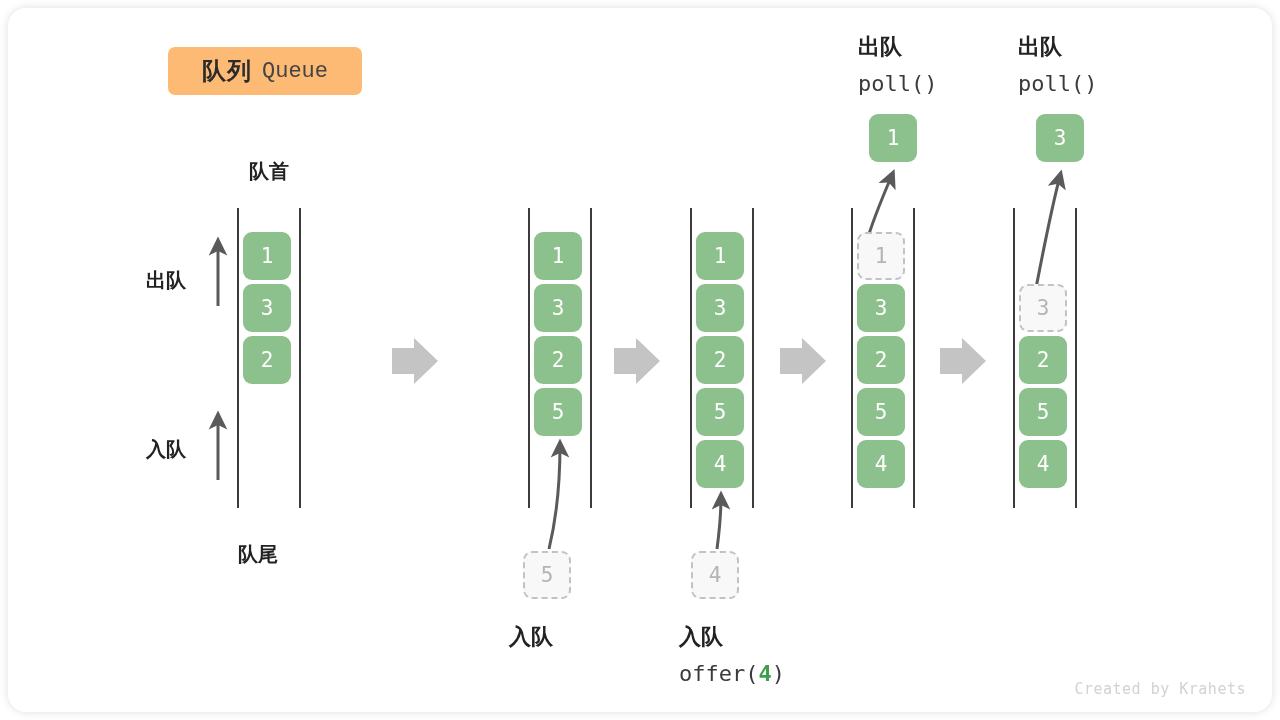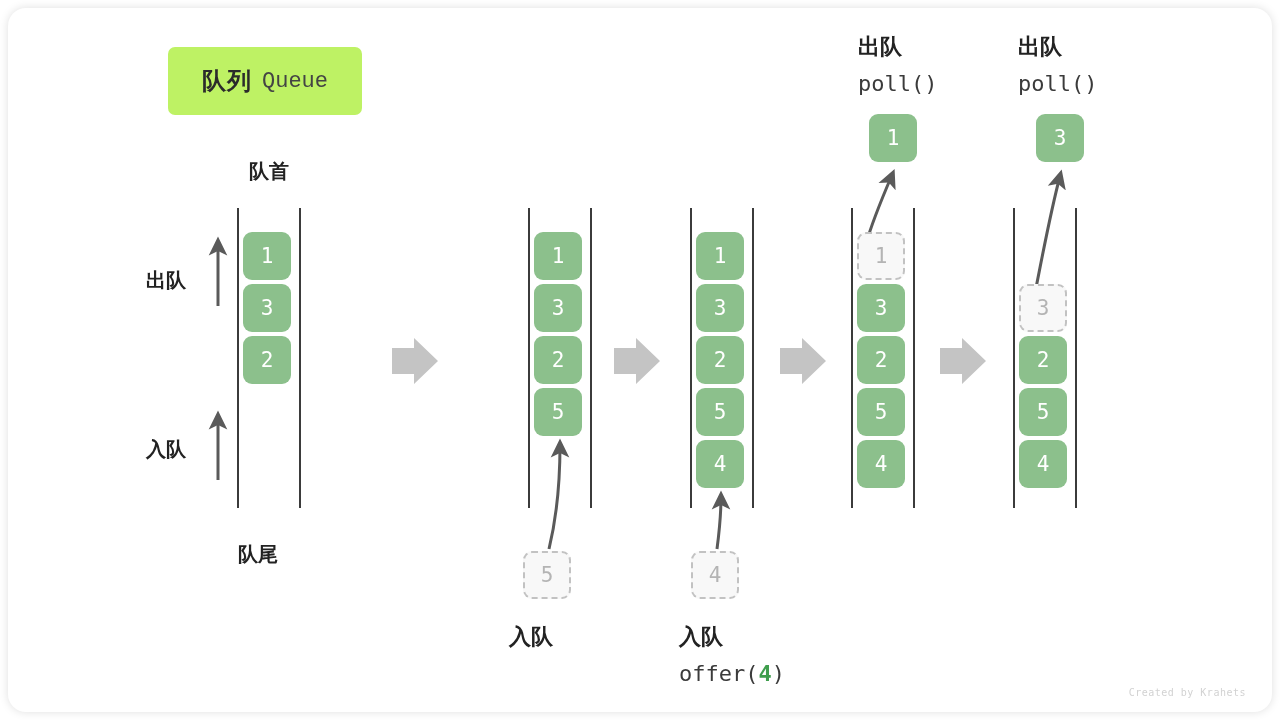--- a/index.html
+++ b/index.html
@@ -24,22 +24,22 @@
     background: #ffffff;
     border-radius: 18px;
     box-shadow: 0 0 10px rgba(0,0,0,0.13);
   }
   .layer { position: absolute; left: 0; top: 0; width: 1280px; height: 720px; }
 
   
   .title-badge {
     position: absolute;
     left: 168px; top: 47px;
-    width: 194px; height: 68px;
-    background: #bef264;
+    width: 194px; height: 48px;
+    background: #fdba74;
     border-radius: 7px;
     display: flex;
     align-items: center;
     justify-content: center;
     gap: 10px;
   }
   .title-cn {
     font-size: 24px;
     font-weight: bold;
     color: #2b2b2b;
@@ -114,21 +114,21 @@
 
   
   .op-top { position: absolute; white-space: nowrap; line-height: 37px; text-align: left; }
 
   
   .footer {
     position: absolute;
     right: 34px;
     bottom: 22px;
     font-family: "DejaVu Sans Mono", monospace;
-    font-size: 10px;
+    font-size: 15px;
     color: #d2d2d2;
     letter-spacing: 0.5px;
   }
 </style>
 </head>
 <body>
 
 <div id="root">
   <div class="card"></div>
 

